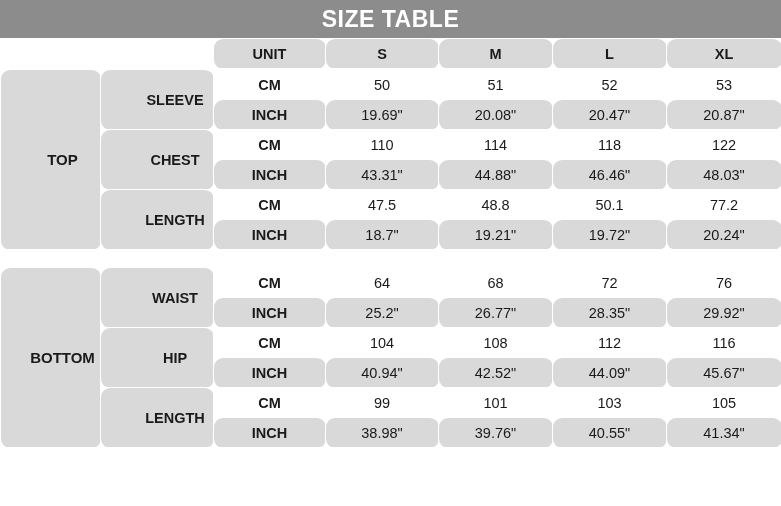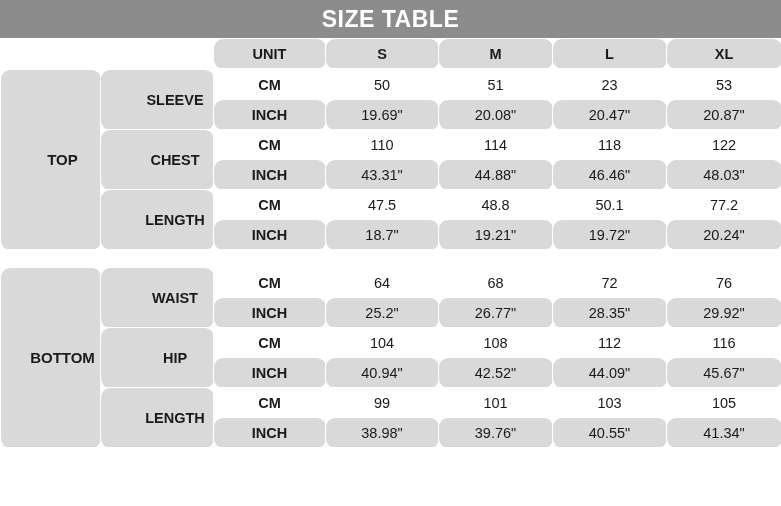--- a/index.html
+++ b/index.html
@@ -139,21 +139,21 @@
         <col class="c6">
     </colgroup>
     <tbody>
 
       <tr>
         <td class="grey group-label" rowspan="6">TOP</td>
         <td class="grey part-label" rowspan="2">SLEEVE</td>
         <td class="white unit-cell">CM</td>
         <td class="white">50</td>
         <td class="white">51</td>
-        <td class="white">23</td>
+        <td class="white">52</td>
         <td class="white">53</td>
       </tr>
 
       <tr>
         <td class="grey unit-cell">INCH</td>
         <td class="grey">19.69"</td>
         <td class="grey">20.08"</td>
         <td class="grey">20.47"</td>
         <td class="grey">20.87"</td>
       </tr>

